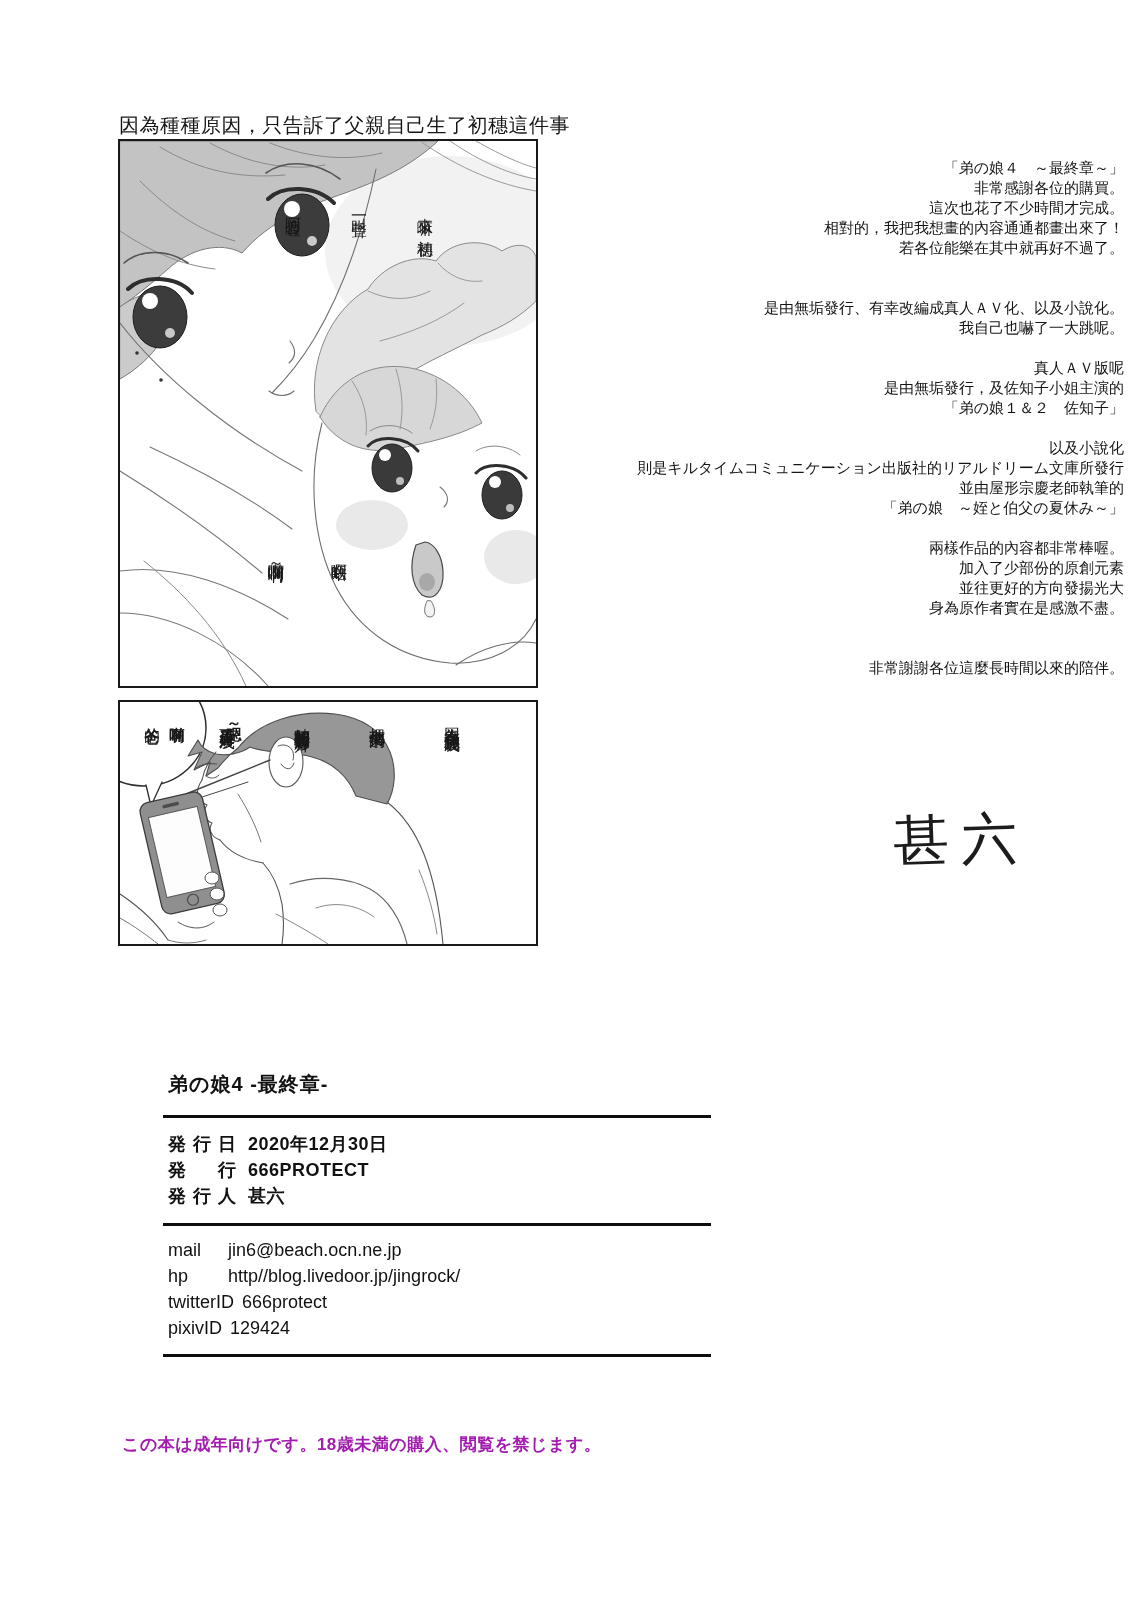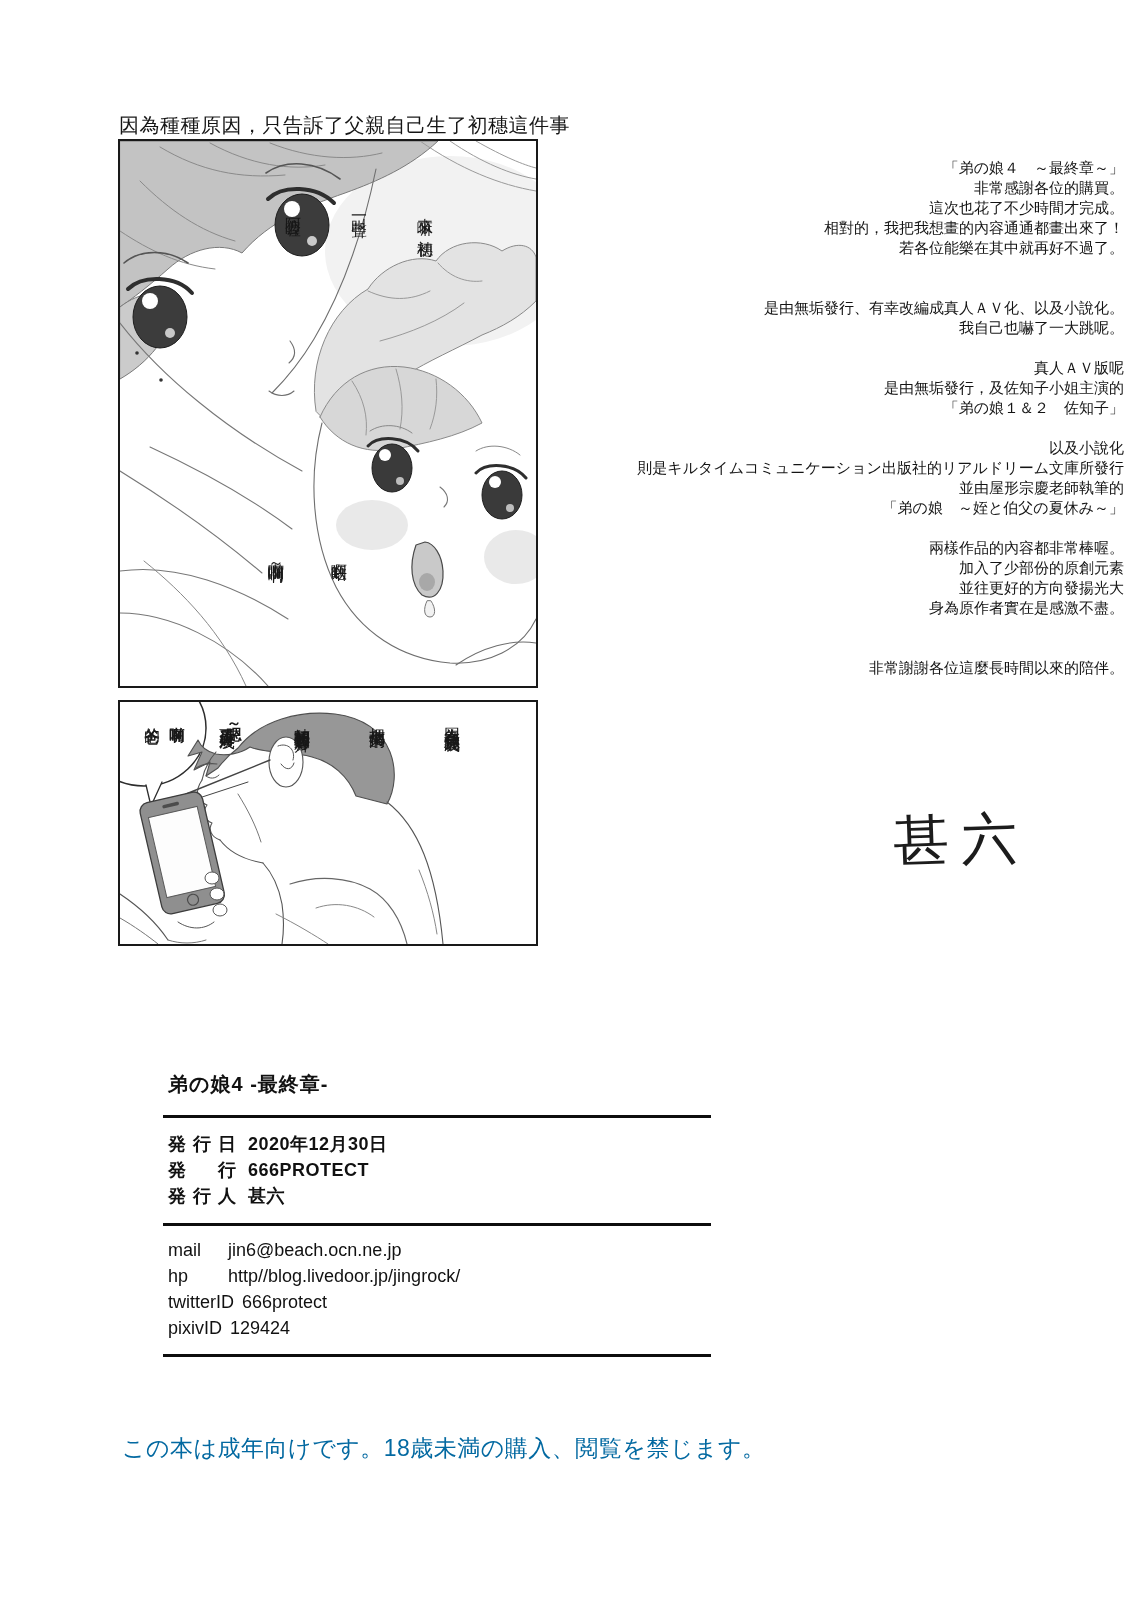--- a/index.html
+++ b/index.html
@@ -39,21 +39,21 @@
   .rule2{margin-top:14px;}
   .rule3{margin-top:13px;}
   .pub-rows{margin-top:13px;}
   .pub-row{display:flex;font-size:18px;line-height:26px;font-weight:bold;}
   .pub-row .lab{min-width:80px;letter-spacing:7px;white-space:pre;margin-left:5px;}
   .pub-row .val{letter-spacing:.5px;}
   .contact-rows{margin-top:11px;}
   .contact-row{display:flex;font-size:18px;line-height:26px;}
   .contact-row .lab{min-width:52px;margin-right:8px;margin-left:5px;white-space:pre;}
   
-  .notice{left:122px;top:1433px;font-size:23px;letter-spacing:.5px;font-weight:400;color:#0369a1;}
+  .notice{left:122px;top:1433px;font-size:17px;letter-spacing:.5px;font-weight:700;color:#a21caf;}
 </style>
 </head>
 <body>
 
 <div class="abs caption">因為種種原因，只告訴了父親自己生了初穗這件事</div>
 
 <div id="panel1" class="panel">
   <svg class="art" width="416" height="545" viewBox="0 0 416 545">
     <ellipse cx="330" cy="110" rx="125" ry="95" fill="#f2f2f2"></ellipse>
 

